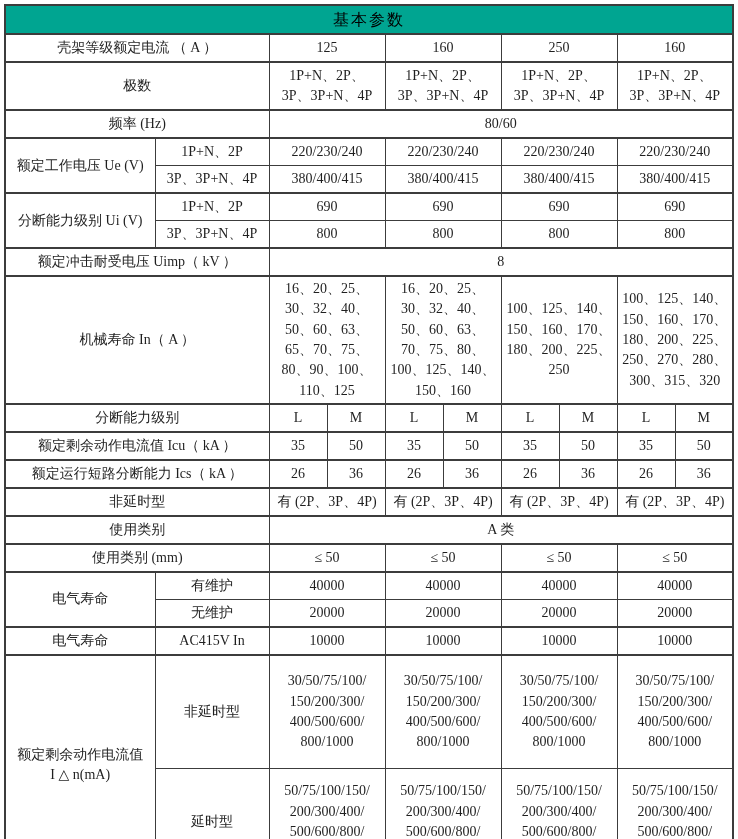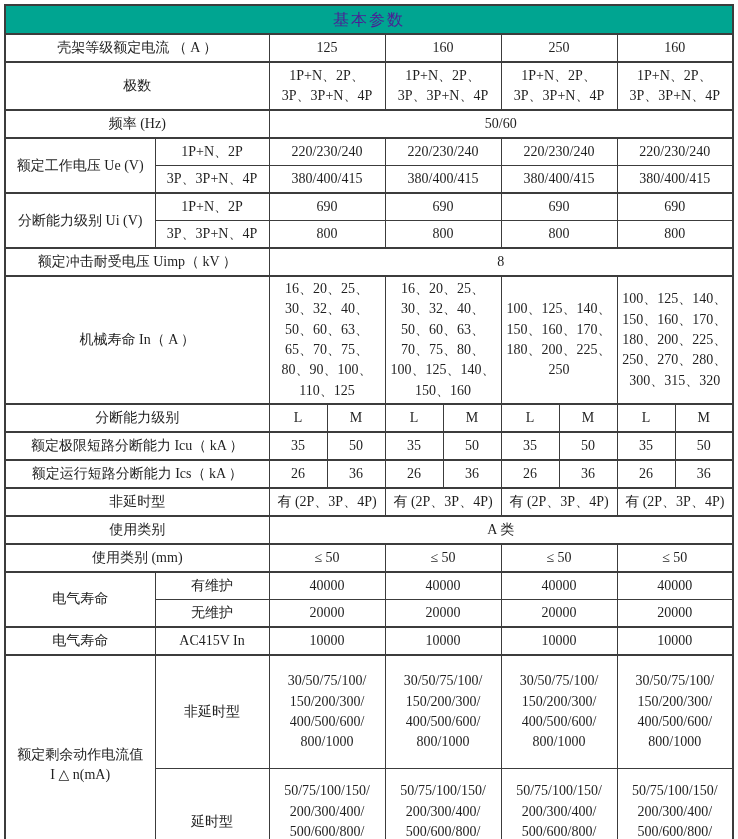--- a/index.html
+++ b/index.html
@@ -29,21 +29,21 @@
     vertical-align: middle;
     padding: 2px 3px;
     line-height: 1.45;
     overflow: hidden;
   }
   
   tr.grp > td { border-top: 2px solid #3c3c3c; }
 
   td.title-cell {
     background: #00a591;
-    color: #4c1d95;
+    color: #000000;
     font-size: 16px;
     height: 20px;
     letter-spacing: 2px;
     border: 1px solid #00a591;
   }
   .h26 { height: 22px; }
   .h46 { height: 42px; }
   .ml  { white-space: pre-line; }
   td.list-cell {
     text-align: left;
@@ -94,21 +94,21 @@
         <td class="ml" colspan="2">1P+N、2P、
 3P、3P+N、4P</td>
         <td class="ml" colspan="2">1P+N、2P、
 3P、3P+N、4P</td>
         <td class="ml" colspan="2">1P+N、2P、
 3P、3P+N、4P</td>
       </tr>
 
       <tr class="grp">
         <td class="h26" colspan="2">频率 (Hz)</td>
-        <td colspan="8">50/60</td>
+        <td colspan="8">80/60</td>
       </tr>
 
       <tr class="grp">
         <td rowspan="2">额定工作电压 Ue (V)</td>
         <td class="h26">1P+N、2P</td>
         <td colspan="2">220/230/240</td>
         <td colspan="2">220/230/240</td>
         <td colspan="2">220/230/240</td>
         <td colspan="2">220/230/240</td>
       </tr>
@@ -172,21 +172,21 @@
         <td>M</td>
         <td>L</td>
         <td>M</td>
         <td>L</td>
         <td>M</td>
         <td>L</td>
         <td>M</td>
       </tr>
 
       <tr class="grp">
-        <td class="h26" colspan="2">额定极限短路分断能力 Icu（ kA ）</td>
+        <td class="h26" colspan="2">额定剩余动作电流值 Icu（ kA ）</td>
         <td>35</td>
         <td>50</td>
         <td>35</td>
         <td>50</td>
         <td>35</td>
         <td>50</td>
         <td>35</td>
         <td>50</td>
       </tr>
 

